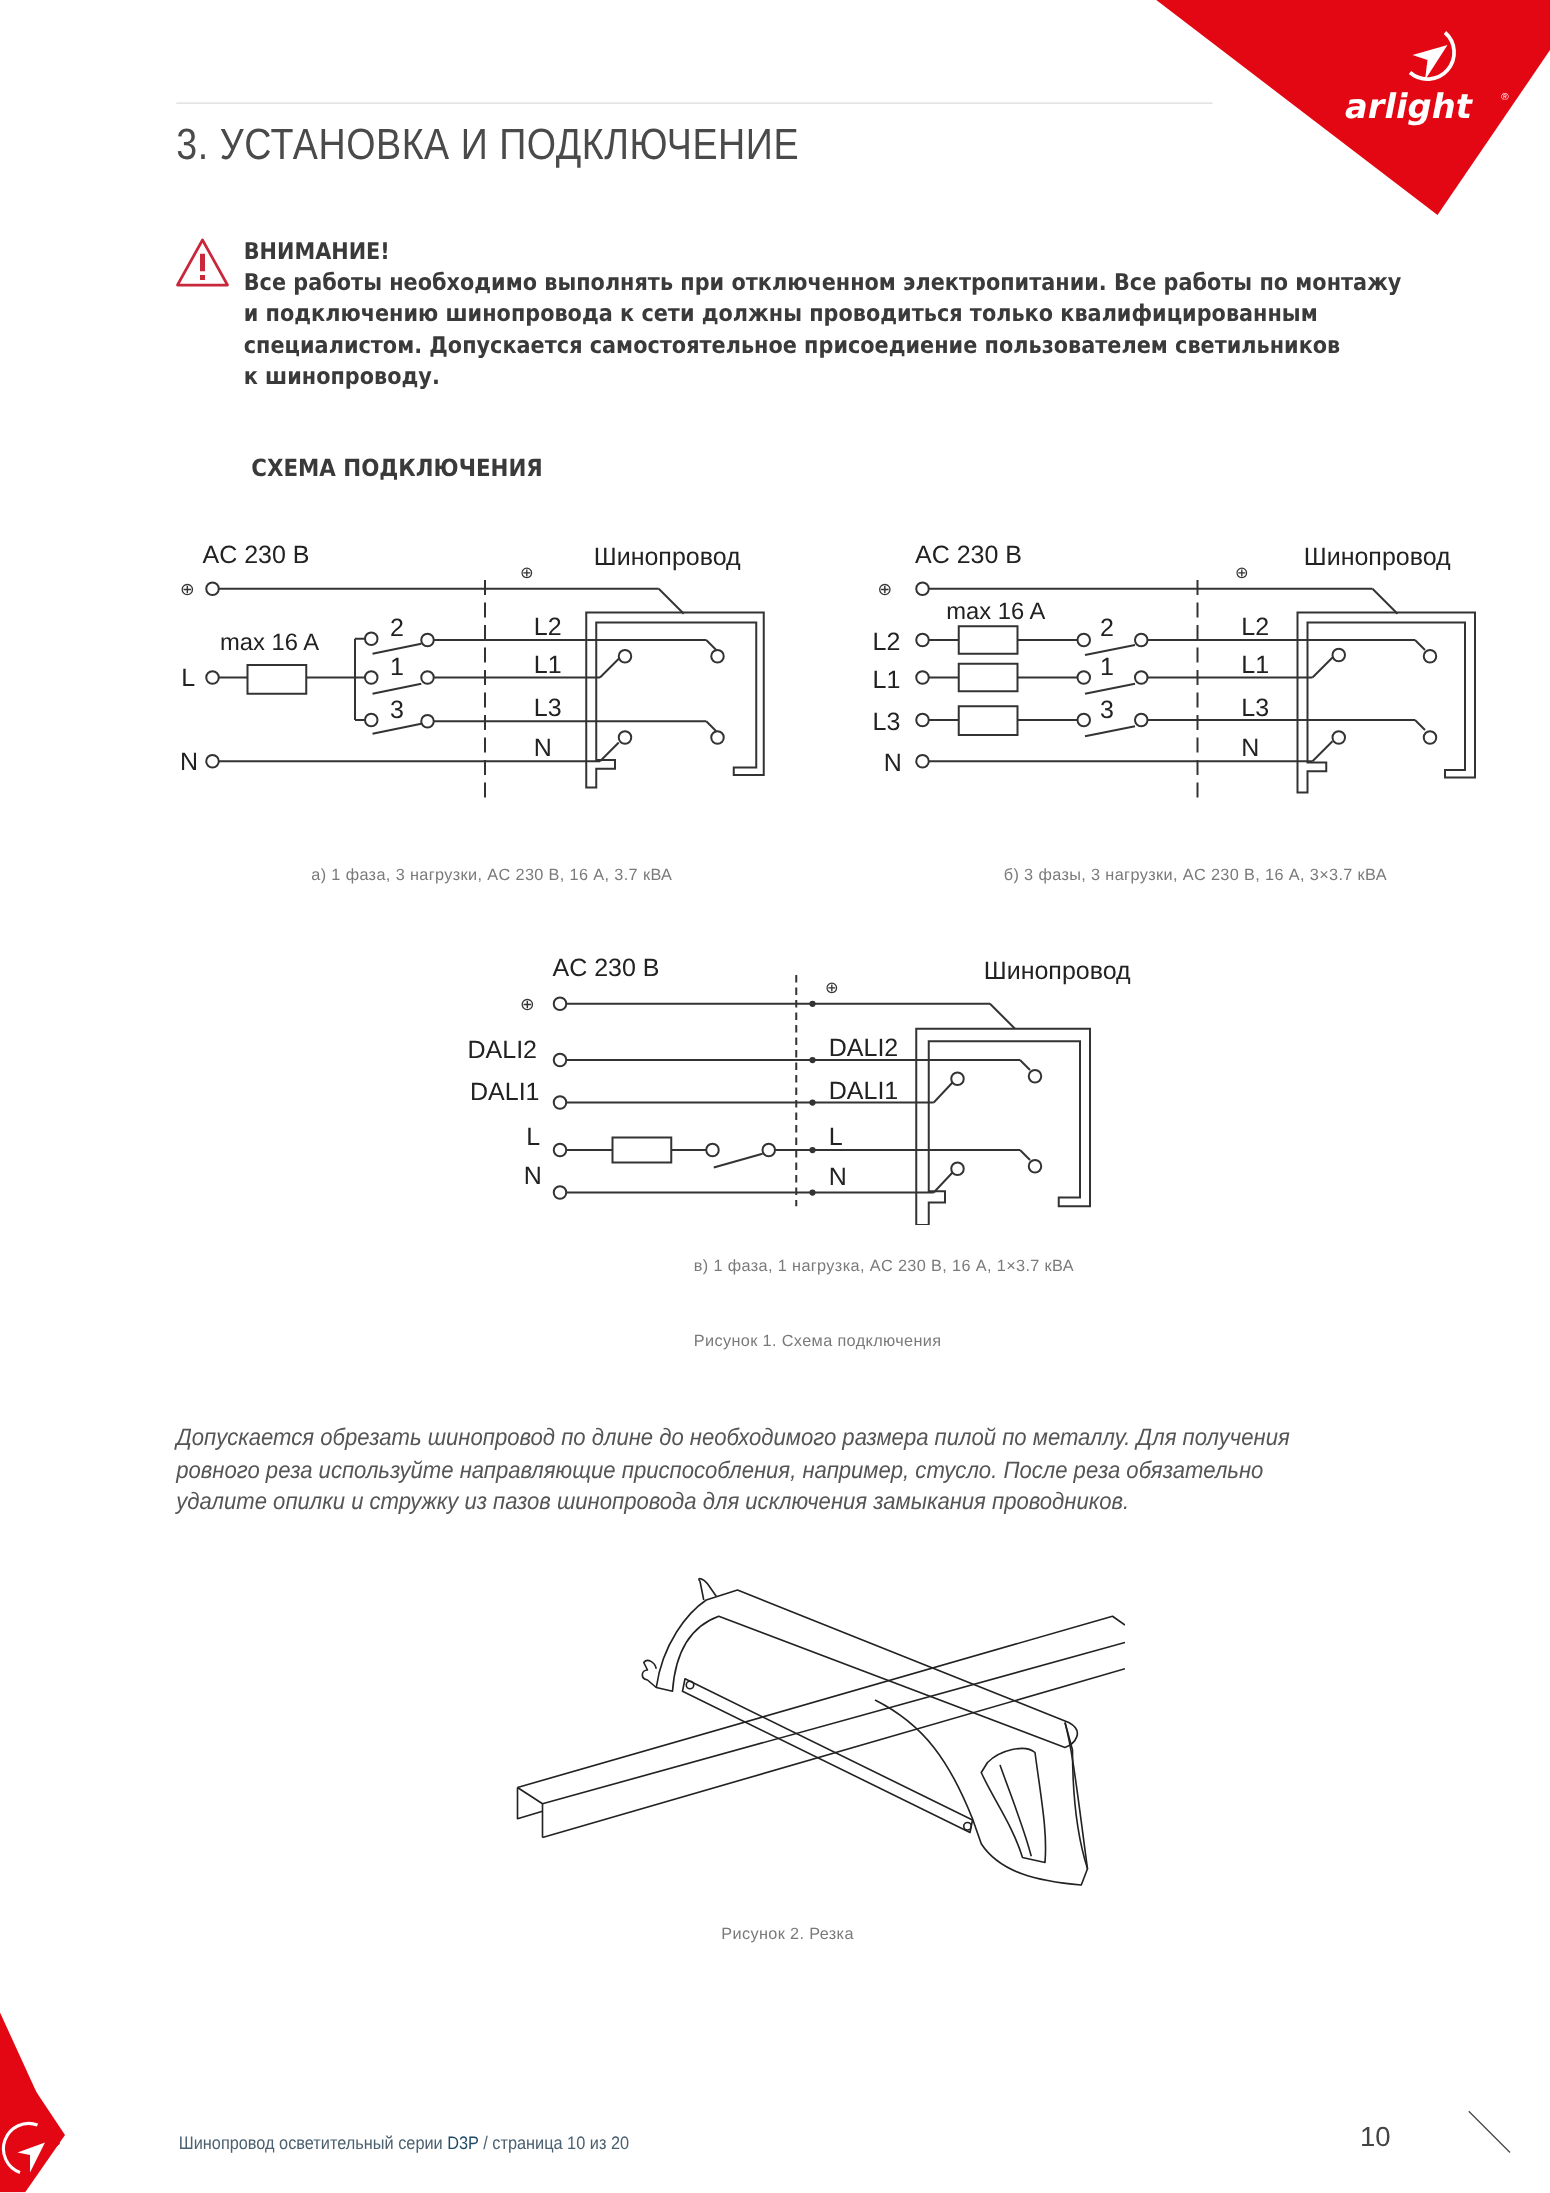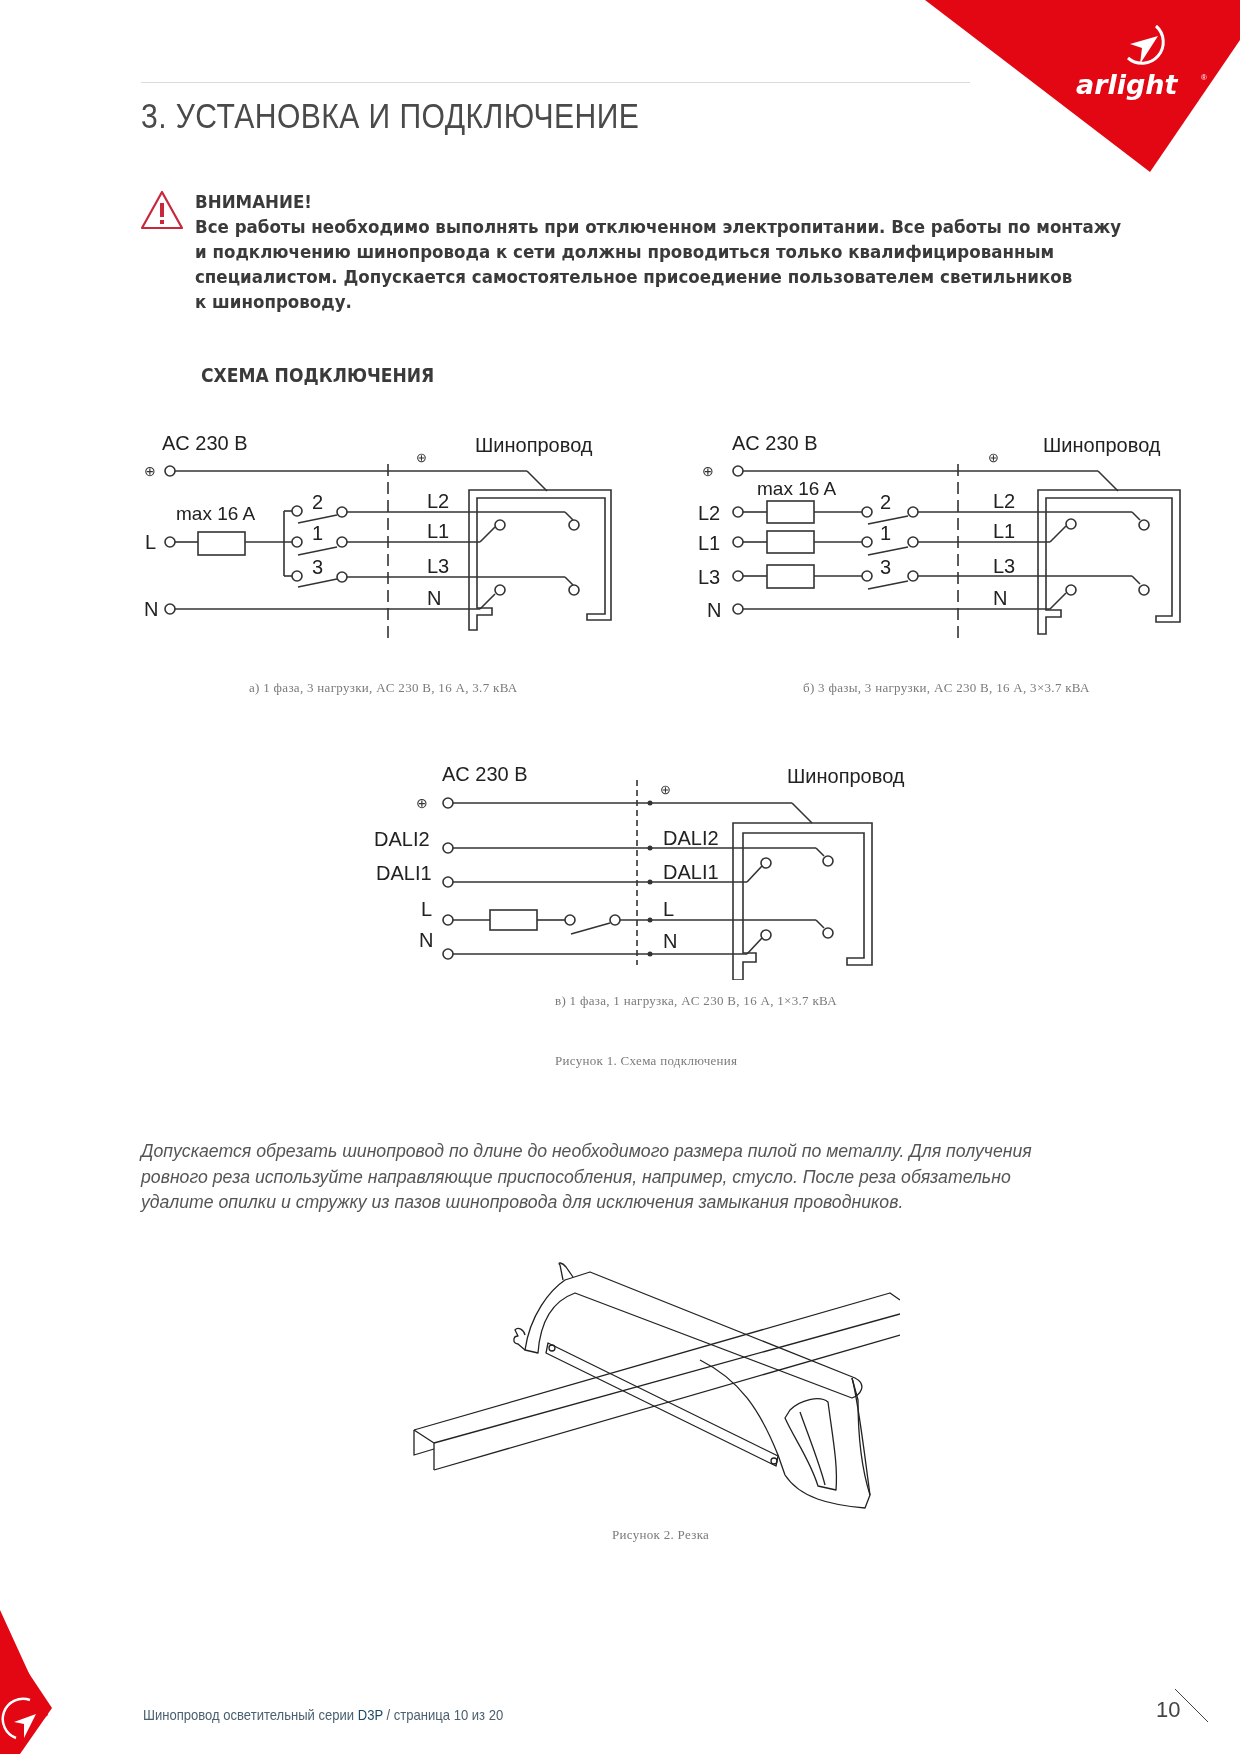--- a/index.html
+++ b/index.html
@@ -8,26 +8,26 @@
   .corner-top { position: absolute; left: 0; top: 0; width: 1240px; height: 180px; }
   .top-rule { position: absolute; left: 141px; top: 82px; width: 829px; height: 1px; background: #dcdcdc; }
   .section-title { position: absolute; left: 141px; top: 96px; font-family: "Liberation Sans", sans-serif; font-size: 35px; font-weight: normal; color: #4a4a4a; letter-spacing: 0.5px; transform: scaleX(0.86); transform-origin: left top; white-space: nowrap; }
   .warn-icon { position: absolute; left: 140px; top: 190px; width: 44px; height: 40px; }
   .warn-block { position: absolute; left: 195px; top: 189px; width: 980px; font-family: "DejaVu Sans", sans-serif; font-size: 18.5px; font-weight: bold; color: #3a3a3a; line-height: 25px; transform: scaleX(0.9); transform-origin: left top; }
   .warn-block .w-title { display: block; }
   .warn-block .w-line { display: block; white-space: nowrap; }
   .scheme-heading { position: absolute; left: 201px; top: 364px; font-family: "DejaVu Sans", sans-serif; font-size: 19px; font-weight: bold; color: #3a3a3a; transform: scaleX(0.9); transform-origin: left top; white-space: nowrap; }
   svg text { font-family: "Liberation Sans", sans-serif; }
   .diagram { position: absolute; }
-  .caption { position: absolute; font-family: Liberation Serif, serif; font-size: 13px; color: #7a7a7a; white-space: nowrap; letter-spacing: 0.3px; }
+  .caption { position: absolute; font-family: Liberation Sans, sans-serif; font-size: 13px; color: #7a7a7a; white-space: nowrap; letter-spacing: 0.3px; margin-top: 12px; }
   .body-para { position: absolute; left: 141px; top: 1138px; width: 1000px; font-family: "Liberation Sans", sans-serif; font-size: 19px; color: #555; line-height: 25.5px; font-style: italic; }
   .body-para span { display: block; white-space: nowrap; transform: scaleX(0.93); transform-origin: left top; }
   .footer-text { position: absolute; left: 143px; top: 1707px; font-family: "Liberation Sans", sans-serif; font-size: 14.5px; color: #4b6070; white-space: nowrap; transform: scaleX(0.9); transform-origin: left top; }
   .footer-text .series { color: #1f4a66; }
-  .page-num { position: absolute; left: 1156px; top: 1697px; font-family: "Liberation Sans", sans-serif; font-size: 22px; color: #444; }
+  .page-num { position: absolute; left: 1088px; top: 1697px; font-family: "Liberation Sans", sans-serif; font-size: 22px; color: #444; }
   .logo-text { font-family: "DejaVu Sans", sans-serif; font-weight: bold; font-style: italic; }
 </style>
 </head>
 <body>
 
 <svg class="corner-top" viewBox="0 0 1240 180">
   <polygon points="925,0 1240,0 1240,40 1150,172" fill="#e30613"></polygon>
   <g>
     <path d="M1128,58 A20,20 0 1 0 1156,26" fill="none" stroke="#fff" stroke-width="3"></path>
     <path d="M1130,44 L1158,36 L1140,64 L1142,48 Z" fill="#fff"></path>
@@ -260,21 +260,21 @@
     <circle cx="152" cy="98" r="3"></circle>
     <circle cx="374" cy="211" r="3"></circle>
 
     <path d="M300,110 C340,130 360,160 378,205 L385,225 C400,248 430,255 465,258 L470,245 C462,220 458,185 458,150 L452,128"></path>
     <path d="M390,160 C400,150 420,145 428,152 C433,190 438,215 436,240 L418,236 C410,210 395,190 385,168 Z"></path>
     <path d="M400,162 C410,190 420,215 425,235"></path>
     <path d="M452,128 C458,150 462,185 470,245"></path>
   </g>
 </svg>
 
-<div class="caption" style="left:612px; top:1527px;">Рисунок 2. Резка</div>
+<div class="caption" style="left:577px; top:1527px;">Рисунок 2. Резка</div>
 
 <svg class="abs" style="left:0; top:1610px;" width="120" height="144" viewBox="0 0 120 144">
   <polygon points="0,0 48,105 0,144" fill="#e30613"></polygon>
   <polygon points="0,20 52,98 20,144 0,144" fill="#e30613"></polygon>
   <g>
     <path d="M16,128 A18,18 0 0 1 30,90" fill="none" stroke="#fff" stroke-width="2.5"></path>
     <path d="M14,112 L36,104 L24,128 L24,114 Z" fill="#fff"></path>
   </g>
 </svg>
 

